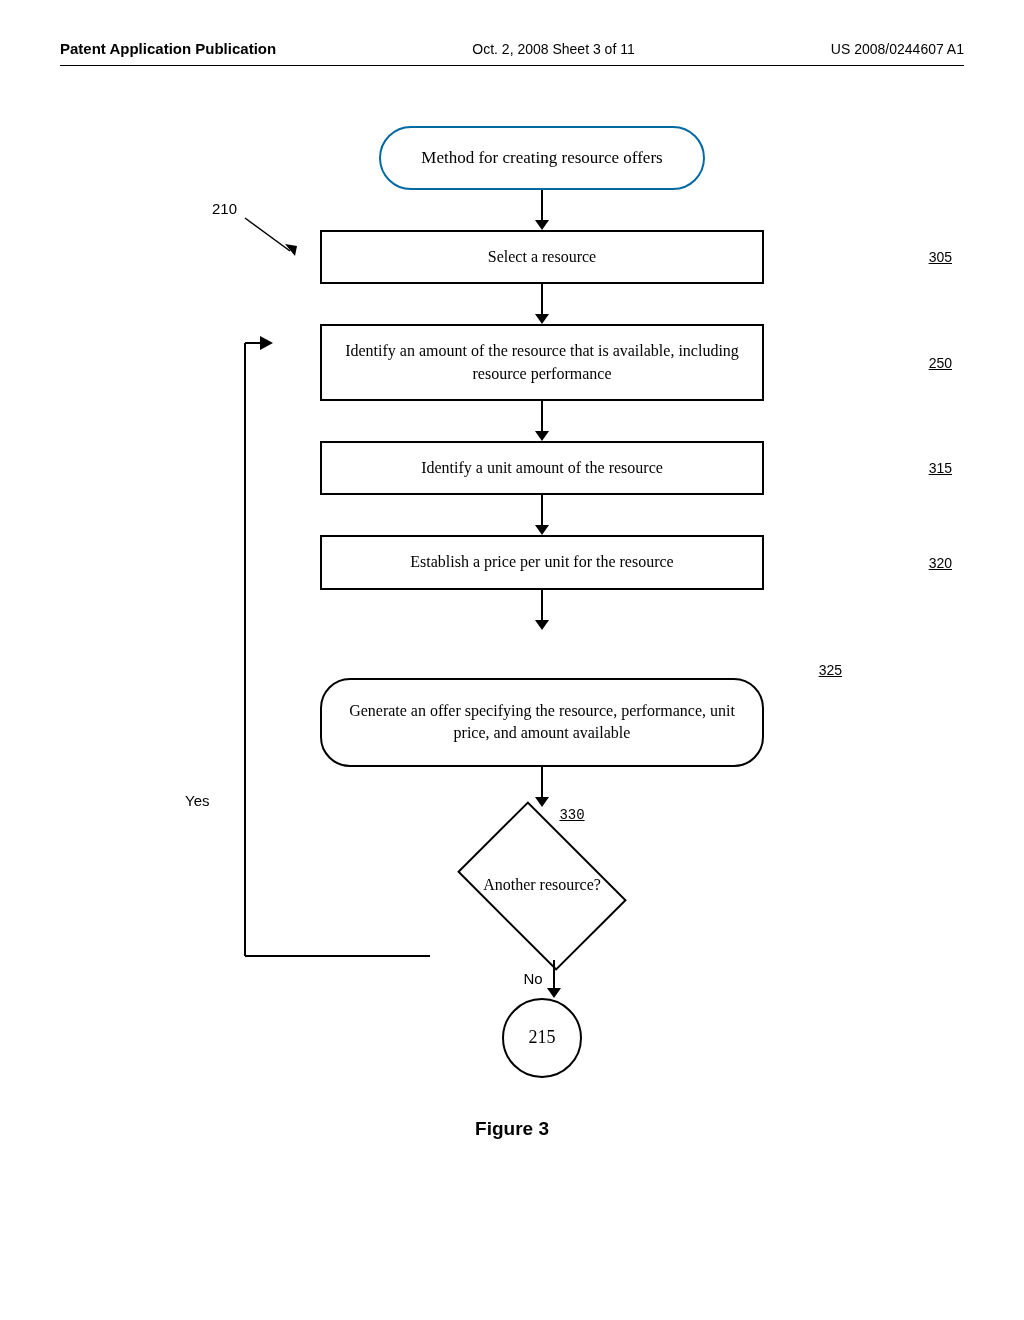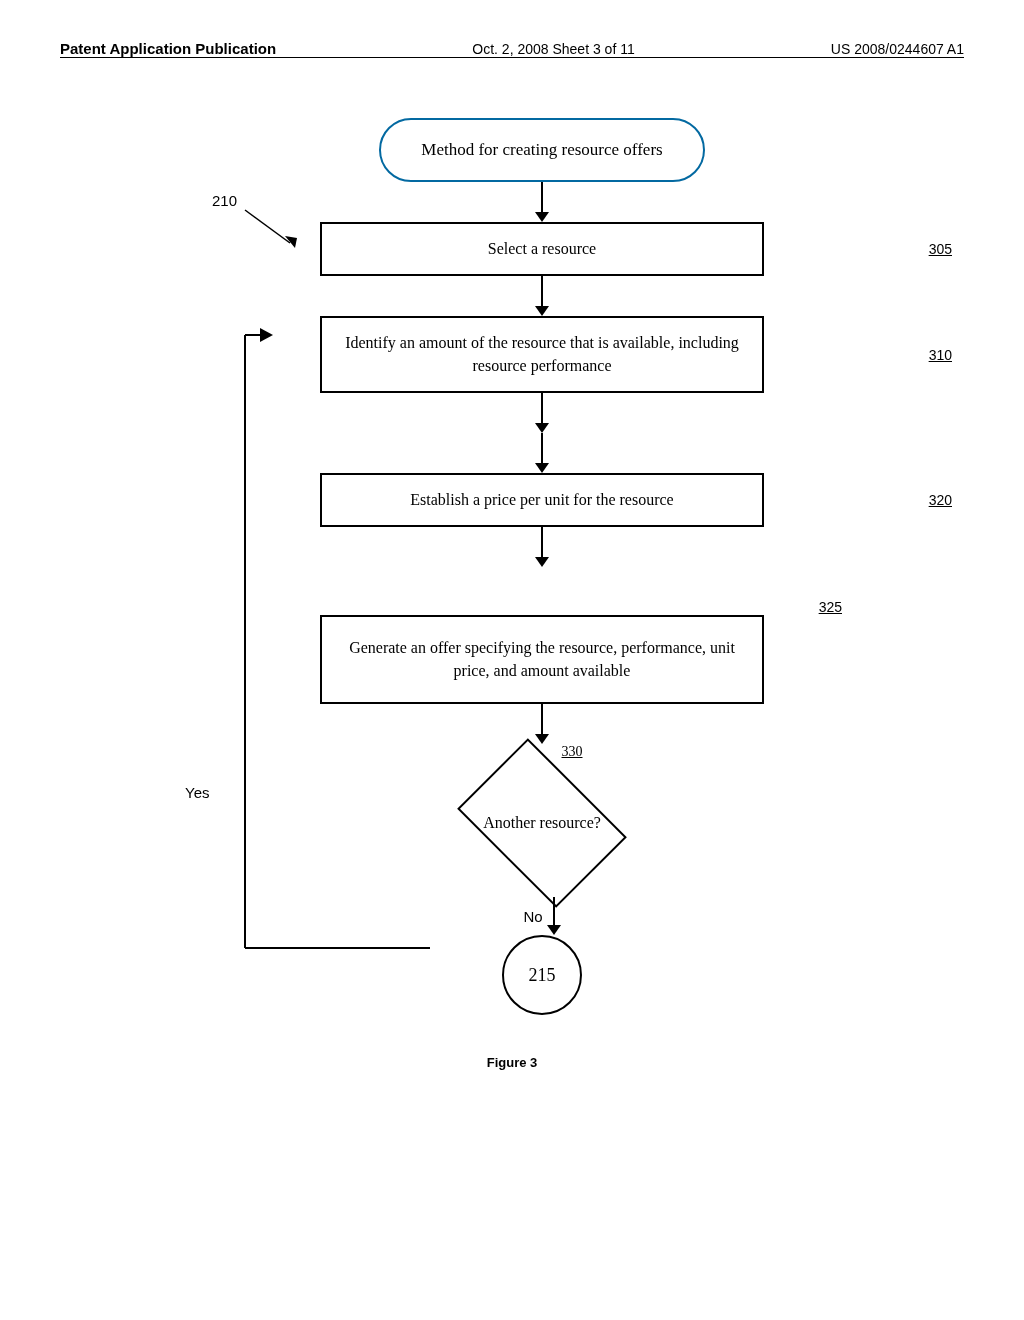--- a/index.html
+++ b/index.html
@@ -18,20 +18,21 @@
       padding: 40px 60px;
       position: relative;
     }
 
     
     .header {
       display: flex;
       justify-content: space-between;
       align-items: baseline;
       border-bottom: 1px solid #000;
+      padding-bottom: 8px;
       margin-bottom: 40px;
     }
     .header-left {
       font-weight: bold;
       font-size: 15px;
       font-family: Arial, sans-serif;
     }
     .header-center {
       font-size: 14px;
       font-family: Arial, sans-serif;
@@ -148,21 +149,21 @@
       display: flex;
       align-items: center;
       justify-content: center;
       width: 100%;
     }
 
     
     .figure-caption {
       text-align: left;
       margin-top: 50px;
-      font-size: 13px;
+      font-size: 19px;
       font-family: Arial, sans-serif;
       font-weight: bold;
     }
   </style>
 </head>
 <body>
 
 <div class="page">
 
   <div class="header">
@@ -213,28 +214,34 @@
 
       <div class="arrow-down">
         <div class="arrow-line" style="height:30px;"></div>
         <div class="arrow-head-down"></div>
       </div>
 
       <div class="step-row">
         <div class="shape-rect">
           <span>Identify an amount of the resource that is available, including resource performance</span>
         </div>
-        <span class="ref-right" style="text-decoration:underline;">310</span>
-      </div>
-
-      <div class="arrow-down">
-        <div class="arrow-line" style="height:30px;"></div>
-        <div class="arrow-head-down"></div>
-      </div>
-
+        <span class="ref-right" style="text-decoration:underline;">250</span>
+      </div>
+
+      <div class="arrow-down">
+        <div class="arrow-line" style="height:30px;"></div>
+        <div class="arrow-head-down"></div>
+      </div>
+
+      <div class="step-row">
+        <div class="shape-rect">
+          <span>Identify a unit amount of the resource</span>
+        </div>
+        <span class="ref-right" style="text-decoration:underline;">315</span>
+      </div>
 
       <div class="arrow-down">
         <div class="arrow-line" style="height:30px;"></div>
         <div class="arrow-head-down"></div>
       </div>
 
       <div class="step-row">
         <div class="shape-rect">
           <span>Establish a price per unit for the resource</span>
         </div>
@@ -244,32 +251,32 @@
       <div class="arrow-down">
         <div class="arrow-line" style="height:30px;"></div>
         <div class="arrow-head-down"></div>
       </div>
 
       <div style="position:relative;width:100%;display:flex;justify-content:flex-end;padding-right:50px;margin-top:32px;">
         <span style="font-size:14px;font-family:Arial,sans-serif;text-decoration:underline;">325</span>
       </div>
 
       <div class="step-row">
-        <div class="shape-rect" style="padding: 20px 20px;">
+        <div class="shape-rect" style="padding: 20px 20px; border-radius: 30px;">
           <span>Generate an offer specifying the resource, performance, unit price, and amount available</span>
         </div>
       </div>
 
       <div class="arrow-down">
         <div class="arrow-line" style="height:30px;"></div>
         <div class="arrow-head-down"></div>
       </div>
 
       <div style="position:relative;width:100%;display:flex;justify-content:center;padding-right:0px;margin-bottom:-2px;">
-        <span style="font-size:14px;font-family:Liberation Serif, serif;text-decoration:underline;margin-left:60px;">330</span>
+        <span style="font-size:14px;font-family:Liberation Mono, monospace;text-decoration:underline;margin-left:60px;">330</span>
       </div>
 
       <div class="step-row">
         <div class="shape-diamond-wrapper" style="width:180px;height:130px;">
           <div class="shape-diamond"></div>
           <div class="shape-diamond-text">
             <span>Another resource?</span>
           </div>
         </div>
       </div>

